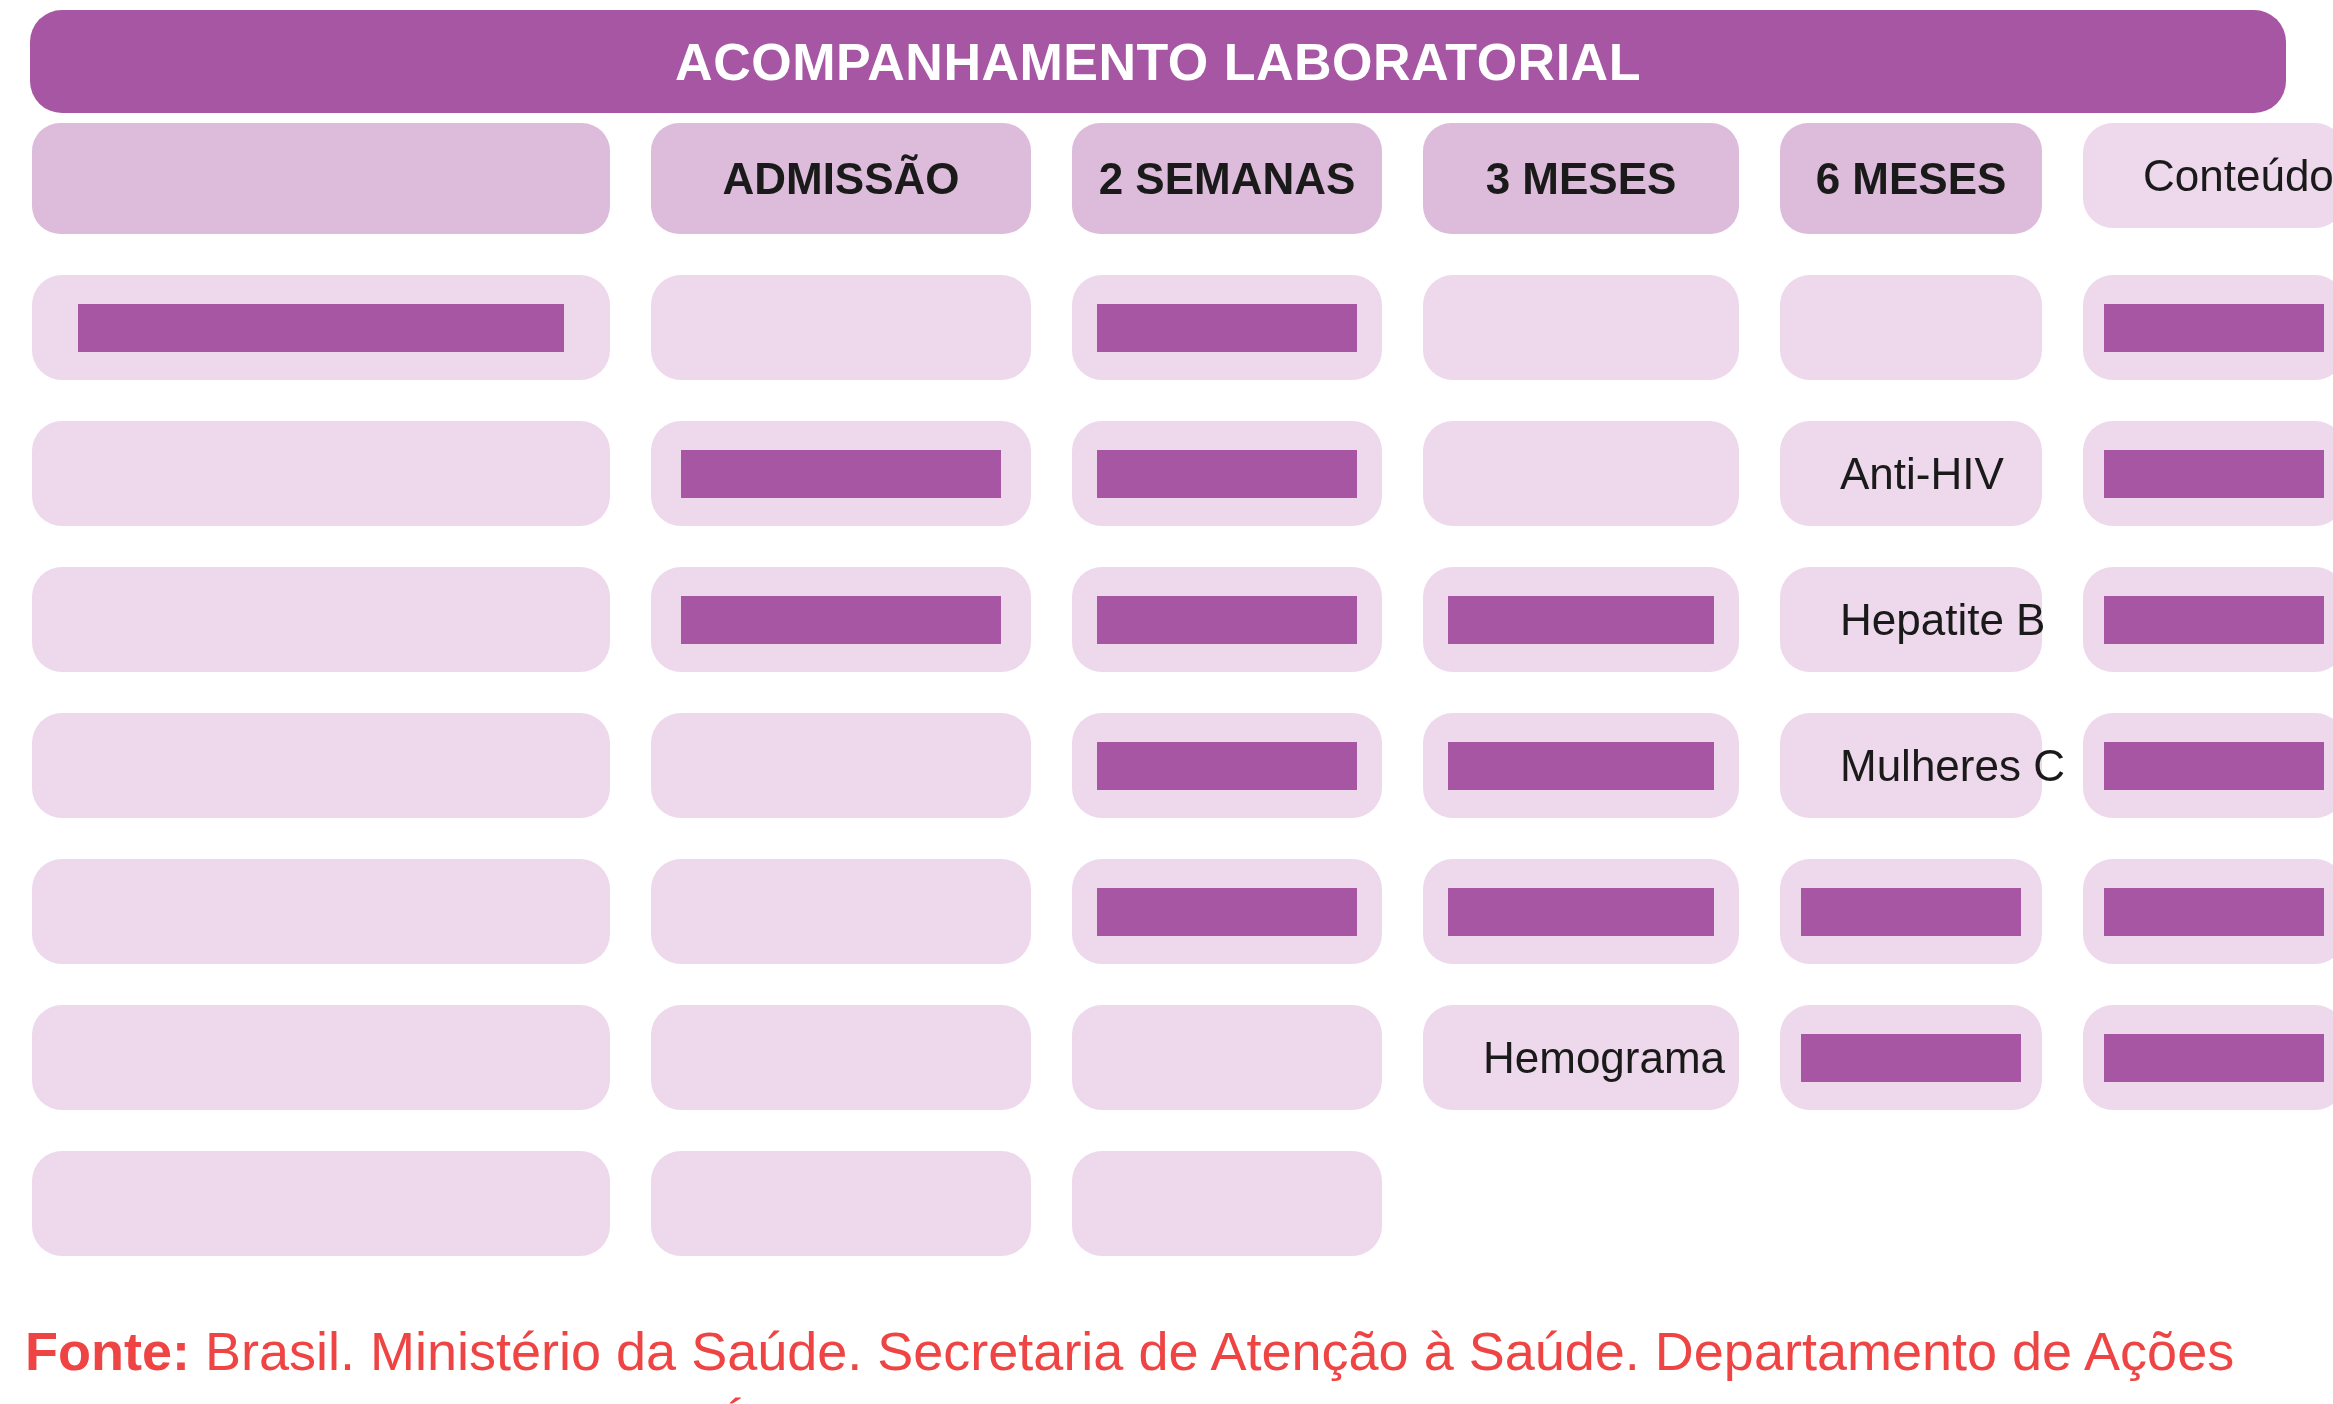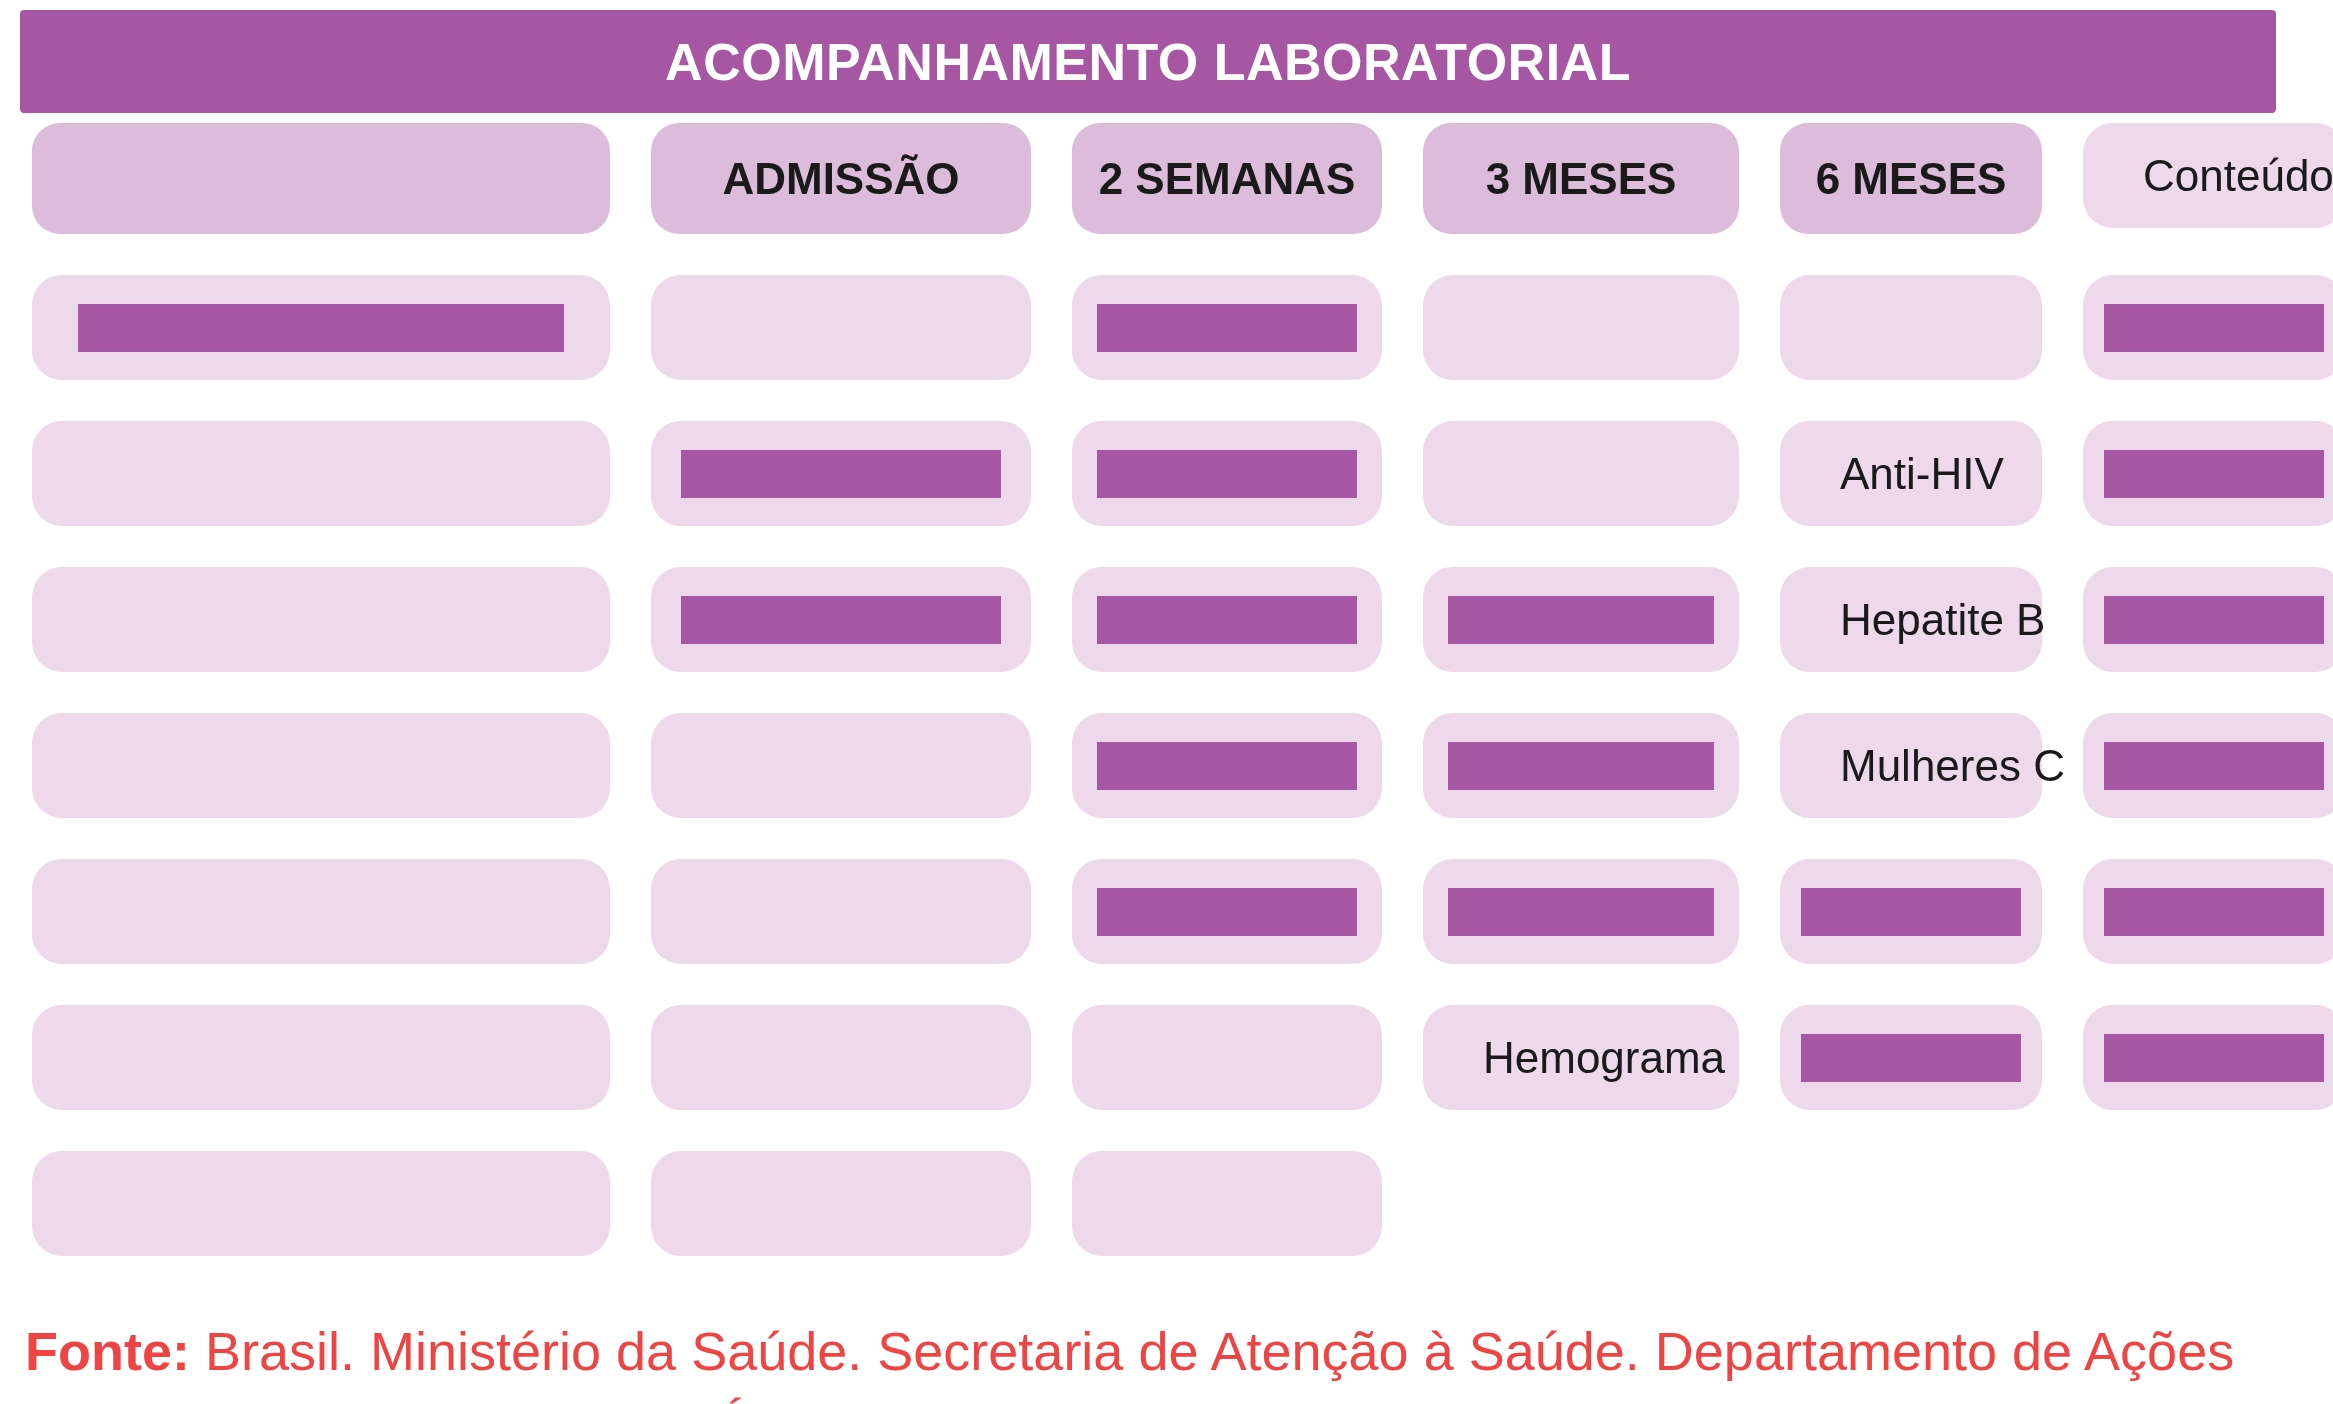--- a/index.html
+++ b/index.html
@@ -15,25 +15,25 @@
     overflow: hidden;
   }
   :root {
     --accent: #A656A3;
     --header-cell: #DCBCDA;
     --body-cell: #EDD8EC;
     --title-text: #ffffff;
     --text: #1A1A1A;
   }
   .banner {
-    margin-left: 20px;
+    margin-left: 30px;
     width: 2256px;
     height: 103px;
     background: var(--accent);
-    border-radius: 4px;
+    border-radius: 32px;
     display: flex;
     align-items: center;
     justify-content: center;
   }
   .banner .title {
     color: var(--title-text);
     font-size: 52px;
     font-weight: bold;
     letter-spacing: 0.5px;
     white-space: nowrap;

